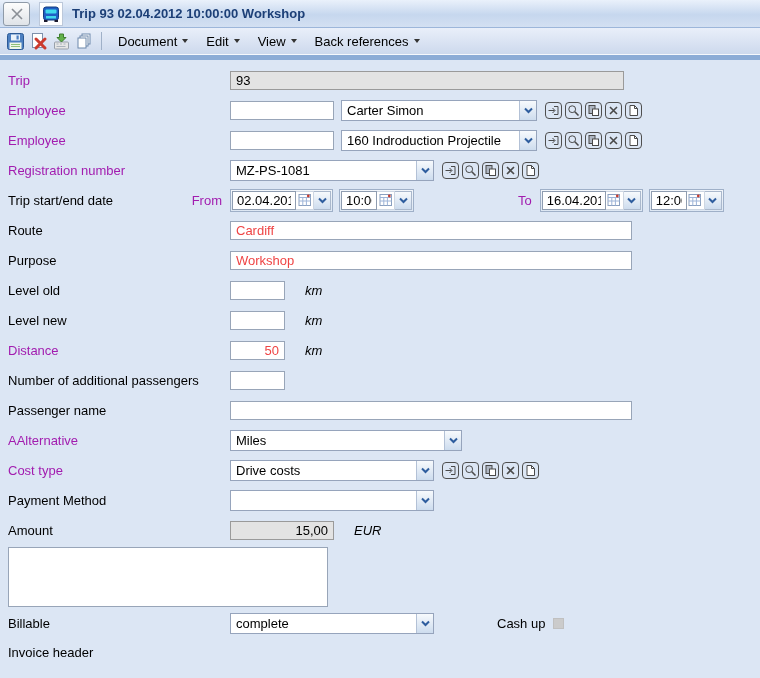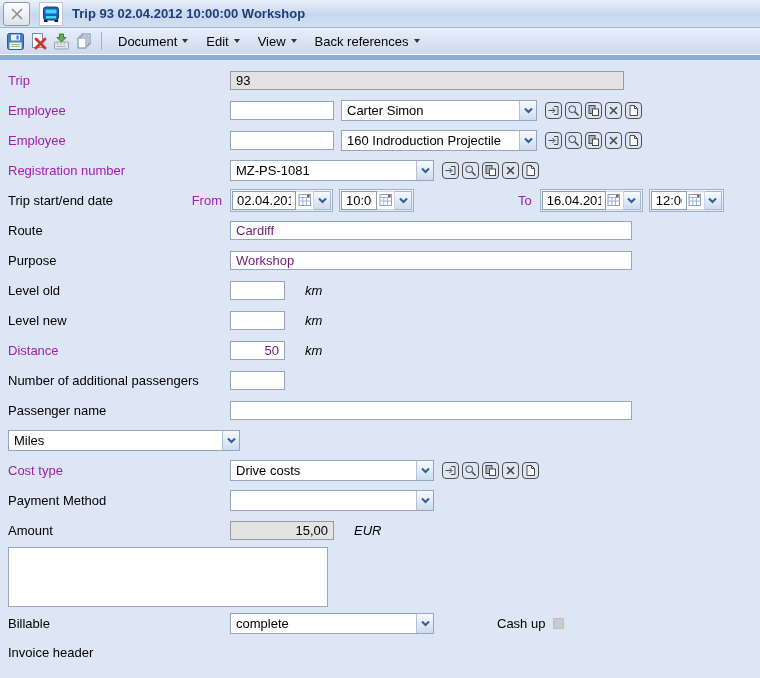--- a/index.html
+++ b/index.html
@@ -38,21 +38,21 @@
   .caret { width:0; height:0; border-left:3.5px solid transparent; border-right:3.5px solid transparent; border-top:4px solid #333; margin-left:5px; }
   .band { height:5px; background:#8cacd6; }
   
   .form { padding-top:5px; }
   .row { display:flex; align-items:center; height:30px; padding-left:8px; }
   .label { width:222px; flex:none; padding-right:8px; }
   .label.split { display:flex; justify-content:space-between; align-items:center; }
   .req { color:#a21caf; }
   .ti {
     height:19px; border:1px solid #98a5b8; background:#fff; padding:0 5px;
-    font:inherit; font-size:13px; color:#701a75; outline:none;
+    font:inherit; font-size:13px; color:#ef4444; outline:none;
   }
   .ti:disabled, .ti.dis { background:#e3e3e3; border-color:#9a9a9a; color:#000; }
   .num { text-align:right; }
   .unit { margin-left:20px;font-style:italic; }
   .dd {
     height:21px; border:1px solid #96a4bc; background:#fff;
     display:flex; align-items:stretch; cursor:pointer;
   }
   .dd-text { flex:1; padding-left:5px; display:flex; align-items:center; white-space:nowrap; overflow:hidden; }
   .dd-btn {
@@ -390,20 +390,21 @@
     <span class="label">Number of additional passengers</span>
     <input class="ti" style="width: 55px;" value="">
   </div>
 
   <div class="row">
     <span class="label">Passenger name</span>
     <input class="ti" style="width: 402px;" value="">
   </div>
 
   <div class="row">
+    <span class="label req">AAlternative</span>
     <div class="dd" style="width:232px">
       <span class="dd-text">Miles</span>
       <span class="dd-btn">
           <svg width="9" height="7" viewBox="0 0 9 7">
             <path d="M1 1.5 L4.5 5 L8 1.5" fill="none" stroke="#2e5d9e" stroke-width="2"></path>
           </svg>
         </span>
     </div>
   </div>
 

